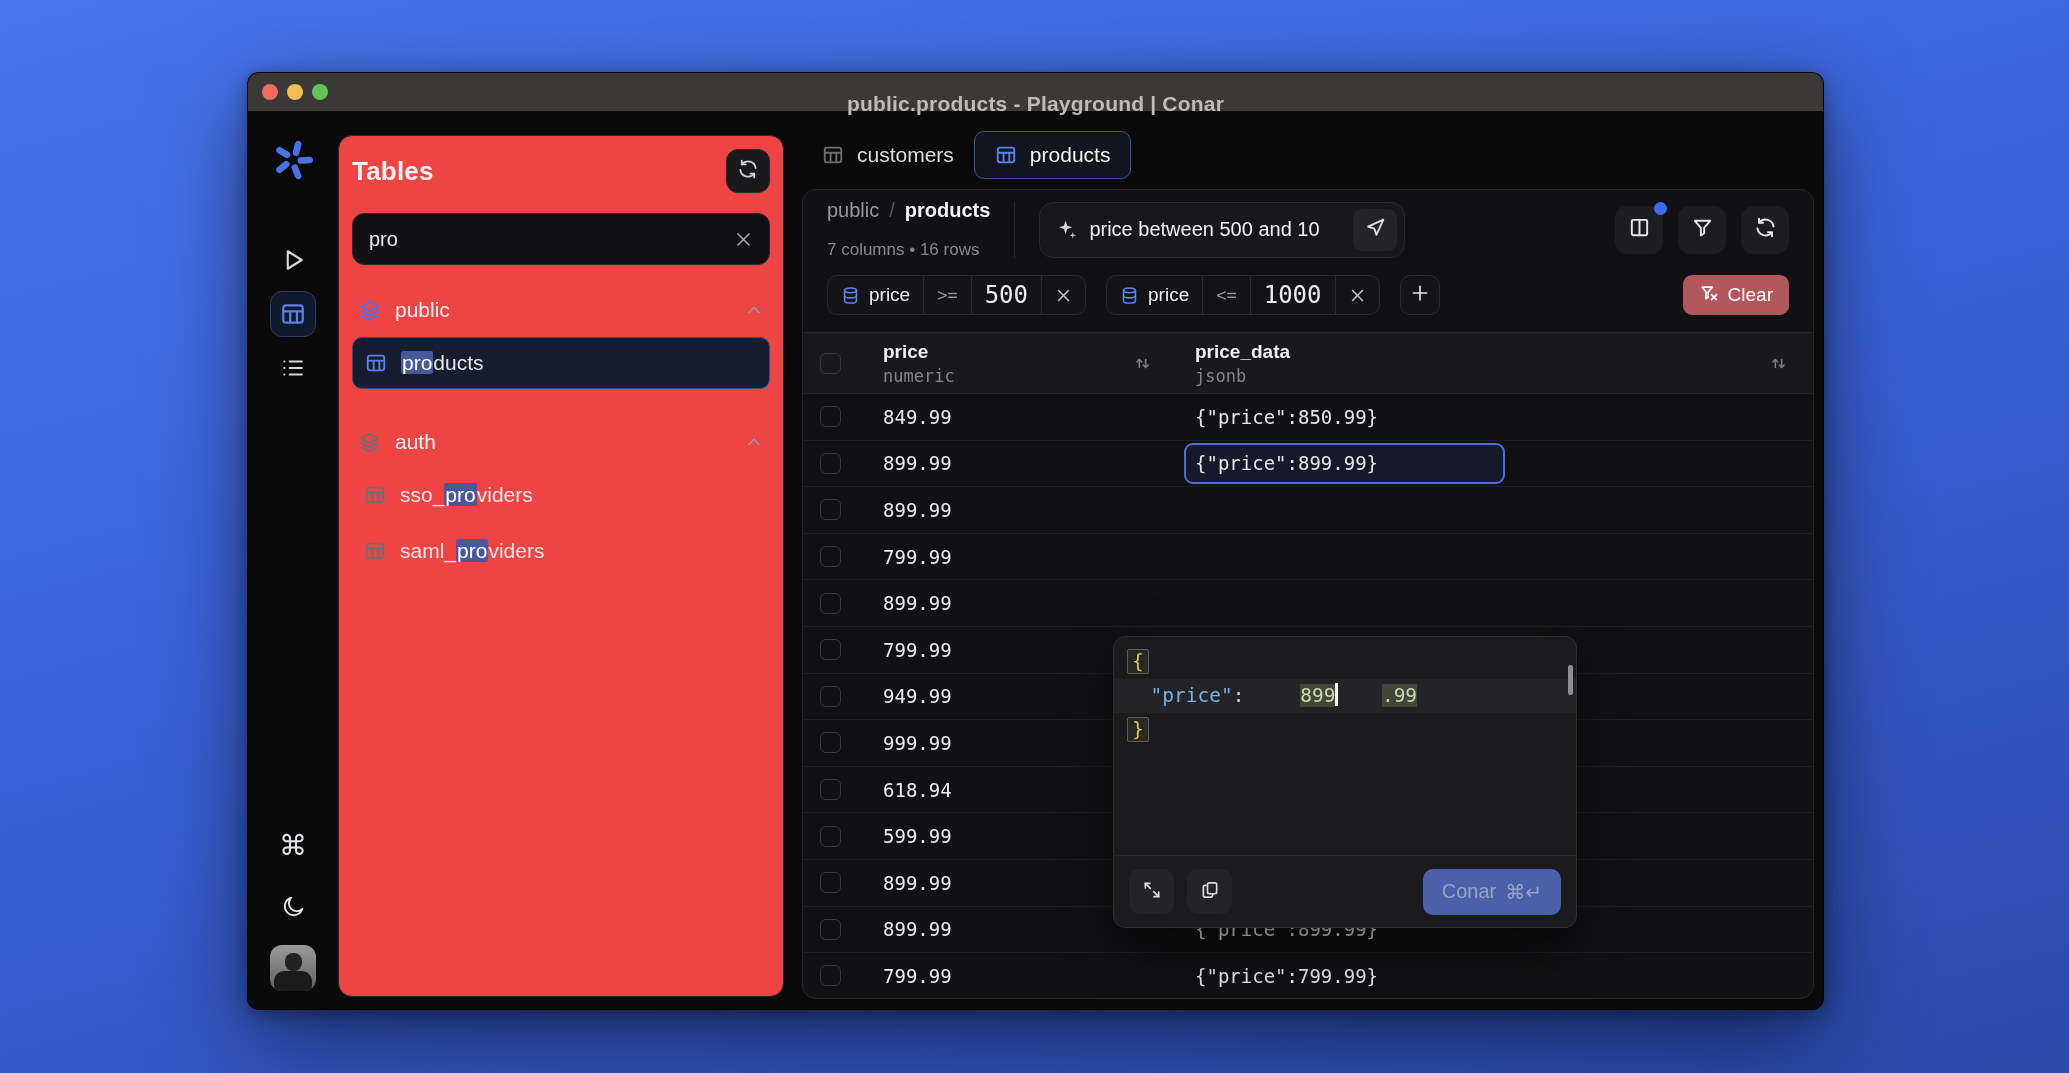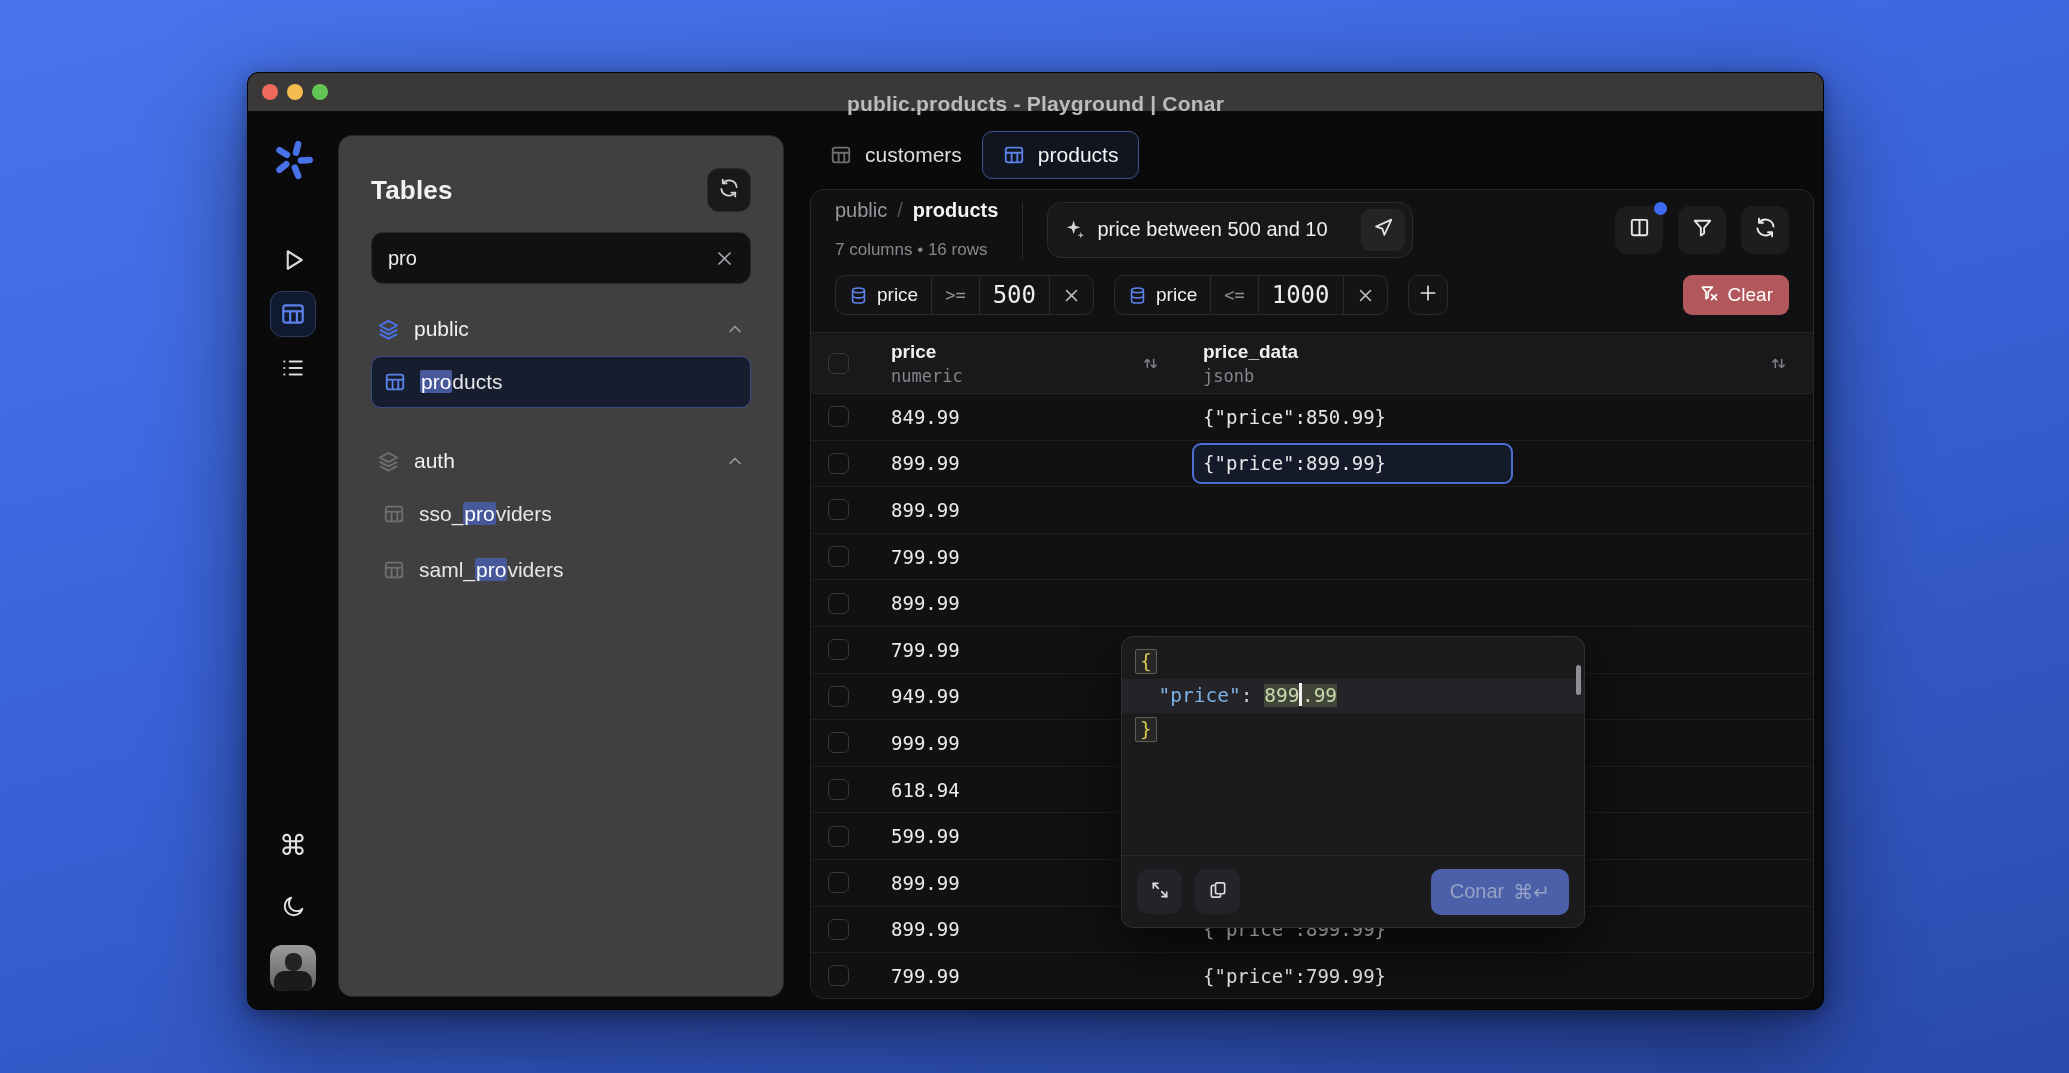--- a/index.html
+++ b/index.html
@@ -50,23 +50,23 @@
   }
   .avatar::before { 
     content:""; position:absolute; left:15px; top:8px; width:17px; height:18px; border-radius:8px; background:#232324;
   }
   .avatar::after { 
     content:""; position:absolute; left:4px; top:26px; width:38px; height:24px; border-radius:10px; background:#1b1b1c;
   }
 
   
   .tables-card {
-    width:446px; flex:none; margin:24px 16px 14px 0;
-    background:#404040; border:1px solid #28282b; border-radius:14px;
-    padding:32px; display:flex; flex-direction:column;
+    width:446px; flex:none; margin:24px 8px 14px 0;
+    background:#ef4444; border:1px solid #28282b; border-radius:14px;
+    padding:13px; display:flex; flex-direction:column;
   }
   .tp-head { display:flex; align-items:center; justify-content:space-between; }
   .tp-title { font-size:26px; font-weight:600; color:#f2f2f3; letter-spacing:.2px; }
   .sq-btn {
     width:44px; height:44px; border-radius:12px; border:1px solid #2b2b2e; background:#19191b;
     display:flex; align-items:center; justify-content:center; color:#d2d2d4;
   }
   .search-box {
     margin-top:20px; height:52px; border-radius:12px; border:1px solid #2b2b2e; background:#111113;
     display:flex; align-items:center; padding:0 16px;
@@ -190,21 +190,21 @@
     position:absolute; left:310px; top:304px; width:464px; height:292px;
     background:#1b1b1e; border:1px solid #2f2f32; border-radius:12px;
     box-shadow:0 18px 50px rgba(0,0,0,.6); z-index:5; display:flex; flex-direction:column;
   }
   .editor { flex:1; padding-top:8px; position:relative; font-size:19.5px; overflow:hidden; border-radius:12px 12px 0 0; }
   .eline { height:34px; line-height:34px; padding-left:13px; white-space:pre; }
   .eline.activeline { background:#242327; }
   .brace { color:#d8c84e; border:1px solid #5f5f55; background:rgba(200,200,160,.07); padding:0 4px; border-radius:2px; }
   .jkey { color:#7ab2e8; }
   .jcolon { color:#c9c9cd; }
-  .selpart { background:#414639; color:#ccd8ae; }
+  .selpart { background:#414639; color:#ccd8ae;margin-left:44px; }
   .caret { display:inline-block; width:2.5px; height:23px; background:#f2f2f2; vertical-align:-4px; }
   .scrollthumb { position:absolute; right:3px; top:28px; width:5px; height:30px; background:#8f8f93; border-radius:3px; }
   .pfoot {
     height:72px; border-top:1px solid #2a2a2d; display:flex; align-items:center; padding:0 15px; gap:13px; flex:none;
   }
   .pf-btn {
     width:45px; height:45px; border-radius:11px; background:#242428; color:#dcdcde;
     display:flex; align-items:center; justify-content:center;
   }
   .pfoot .spacer { flex:1; }

